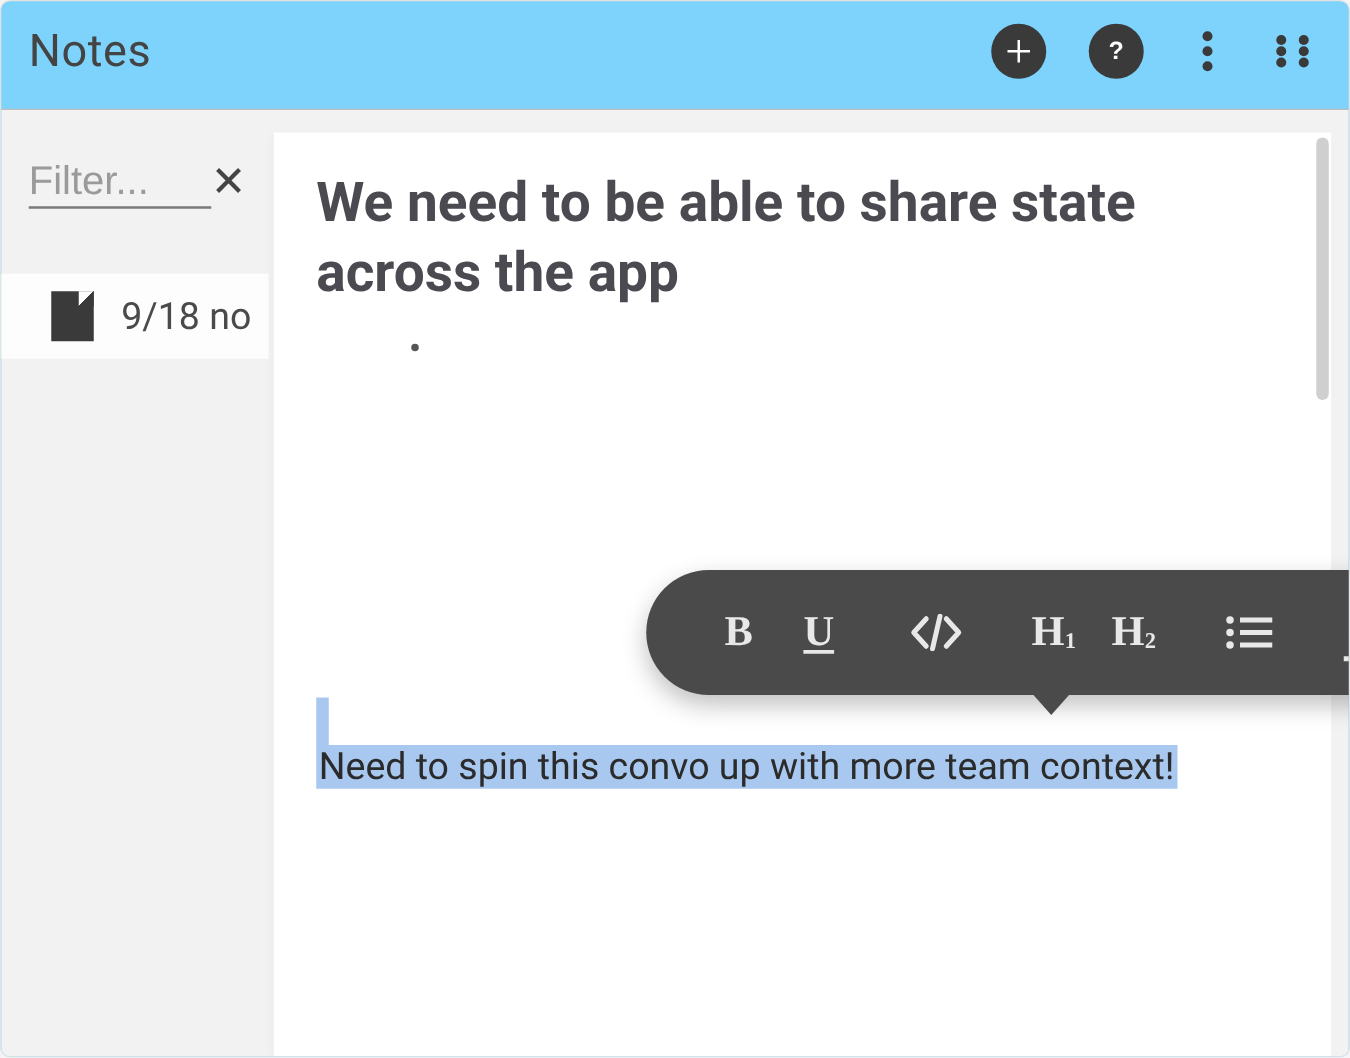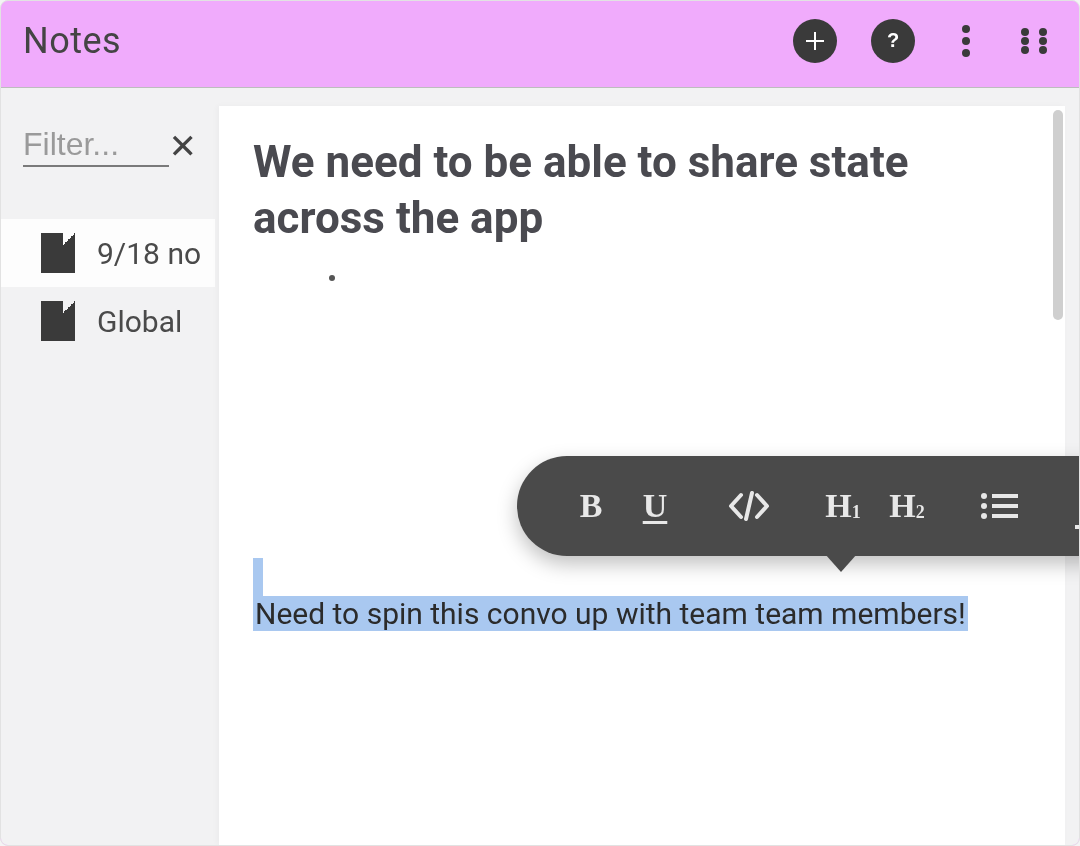--- a/index.html
+++ b/index.html
@@ -1,17 +1,17 @@
 <!DOCTYPE html>
 <html><head>
 <meta charset="utf-8">
 <style>
   * { box-sizing: border-box; margin: 0; padding: 0; }
   html, body { width: 1080px; height: 846px; font-family: -apple-system, BlinkMacSystemFont, "Segoe UI", Roboto, Helvetica, Arial, sans-serif; background:#f4f4f5; overflow:hidden; }
-  .app { width:1080px; height:846px; display:flex; flex-direction:column; background:#f0abfc; border:1px solid #e2e2e2; border-radius:8px; overflow:hidden; }
+  .app { width:1080px; height:846px; display:flex; flex-direction:column; background:#7dd3fc; border:1px solid #e2e2e2; border-radius:8px; overflow:hidden; }
 
   
   .header { display:flex; align-items:center; justify-content:space-between; padding:18px 28px 24px 22px; }
   .header-title { font-size:36px; font-weight:400; color:#444; letter-spacing:0.5px; }
   .header-actions { display:flex; align-items:center; gap:34px; }
   .circle-btn { width:44px; height:44px; border-radius:50%; background:#3a3a3a; display:flex; align-items:center; justify-content:center; cursor:pointer; }
   .icon-btn { width:34px; height:34px; display:flex; align-items:center; justify-content:center; cursor:pointer; color:#3a3a3a; }
   .divider { height:1px; background:#bdbdbd; width:100%; }
 
   
@@ -94,37 +94,33 @@
     <div class="sidebar">
       <div class="filter-row">
         <input class="filter-input" placeholder="Filter..." style="">
         <span class="close-x">✕</span>
       </div>
       <div class="note-list">
         <div class="note-item selected">
           <div class="doc-icon"></div>
           <span>9/18 no</span>
         </div>
-        <div class="note-item">
-          <div class="doc-icon"></div>
-          <span>Global </span>
-        </div>
       </div>
     </div>
 
     <div class="editor-wrap">
       <div class="editor">
         <div class="note-title">We need to be able to share state across the app</div>
         <div class="bullets">
           <div class="bullet">
             <span class="dot"></span>
           </div>
         </div>
         <div class="sel-caret"></div>
-        <div class="highlighted">Need to spin this convo up with team team members!</div>
+        <div class="highlighted">Need to spin this convo up with more team context!</div>
         <div class="scrollbar"></div>
       </div>
 
       <div class="toolbar">
         <div class="tgroup">
           <div class="tbtn">B</div>
           <div class="tbtn under">U</div>
         </div>
         <div class="tbtn" style="font-family:monospace;font-weight:400;font-size:30px;">
           <svg width="44" height="30" viewBox="0 0 44 30">

